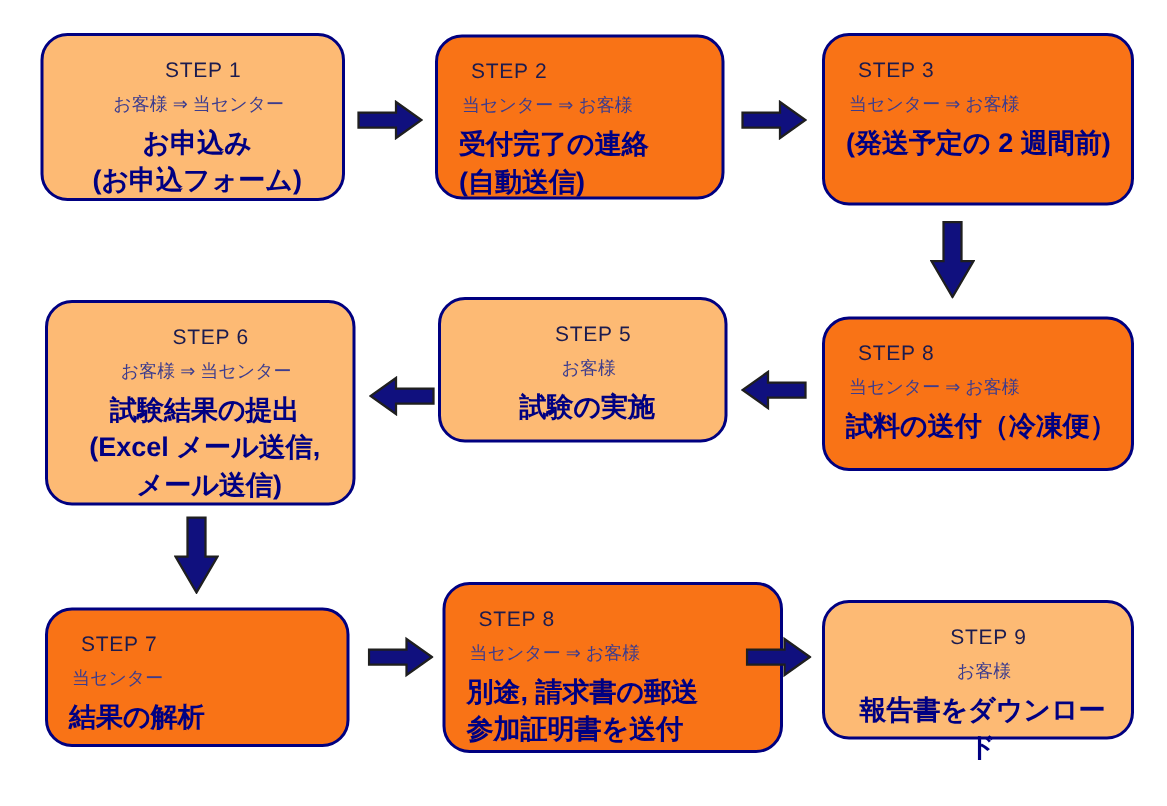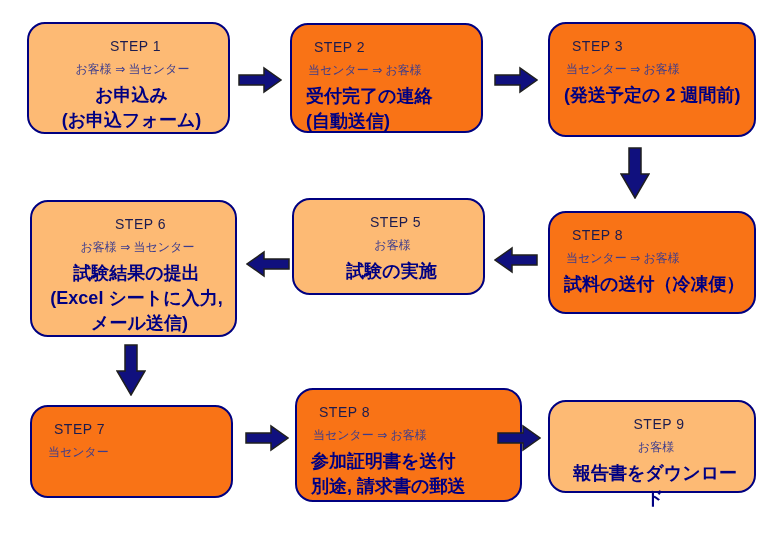--- a/index.html
+++ b/index.html
@@ -61,34 +61,35 @@
   <div class="card yellow" style="left:292px;top:198px;width:193px;height:97px;">
     <div class="step-label">STEP 5</div>
     <div class="route-label">お客様</div>
     <div class="title-line">試験の実施</div>
   </div>
 
   <div class="card yellow" style="left:30px;top:200px;width:207px;height:137px;">
     <div class="step-label">STEP 6</div>
     <div class="route-label">お客様 ⇒ 当センター</div>
     <div class="title-line">試験結果の提出</div>
-    <div class="title-line">(Excel シートに入力,</div>
+    <div class="title-line">(Excel メール送信,</div>
     <div class="title-line" style="margin-left:6px;">メール送信)</div>
   </div>
 
   <div class="card green" style="left:30px;top:405px;width:203px;height:93px;">
     <div class="step-label">STEP 7</div>
     <div class="route-label">当センター</div>
+    <div class="title-line">結果の解析</div>
   </div>
 
   <div class="card green" style="left:295px;top:388px;width:227px;height:114px;">
     <div class="step-label">STEP 8</div>
     <div class="route-label">当センター ⇒ お客様</div>
+    <div class="title-line">別途, 請求書の郵送</div>
     <div class="title-line">参加証明書を送付</div>
-    <div class="title-line">別途, 請求書の郵送</div>
   </div>
 
   <div class="card yellow" style="left:548px;top:400px;width:208px;height:93px;">
     <div class="step-label">STEP 9</div>
     <div class="route-label">お客様</div>
     <div class="title-line">報告書をダウンロード</div>
   </div>
 
   <div class="arrow" style="left:238px;top:66px;">
     <svg width="44" height="28" viewBox="0 0 44 28">

